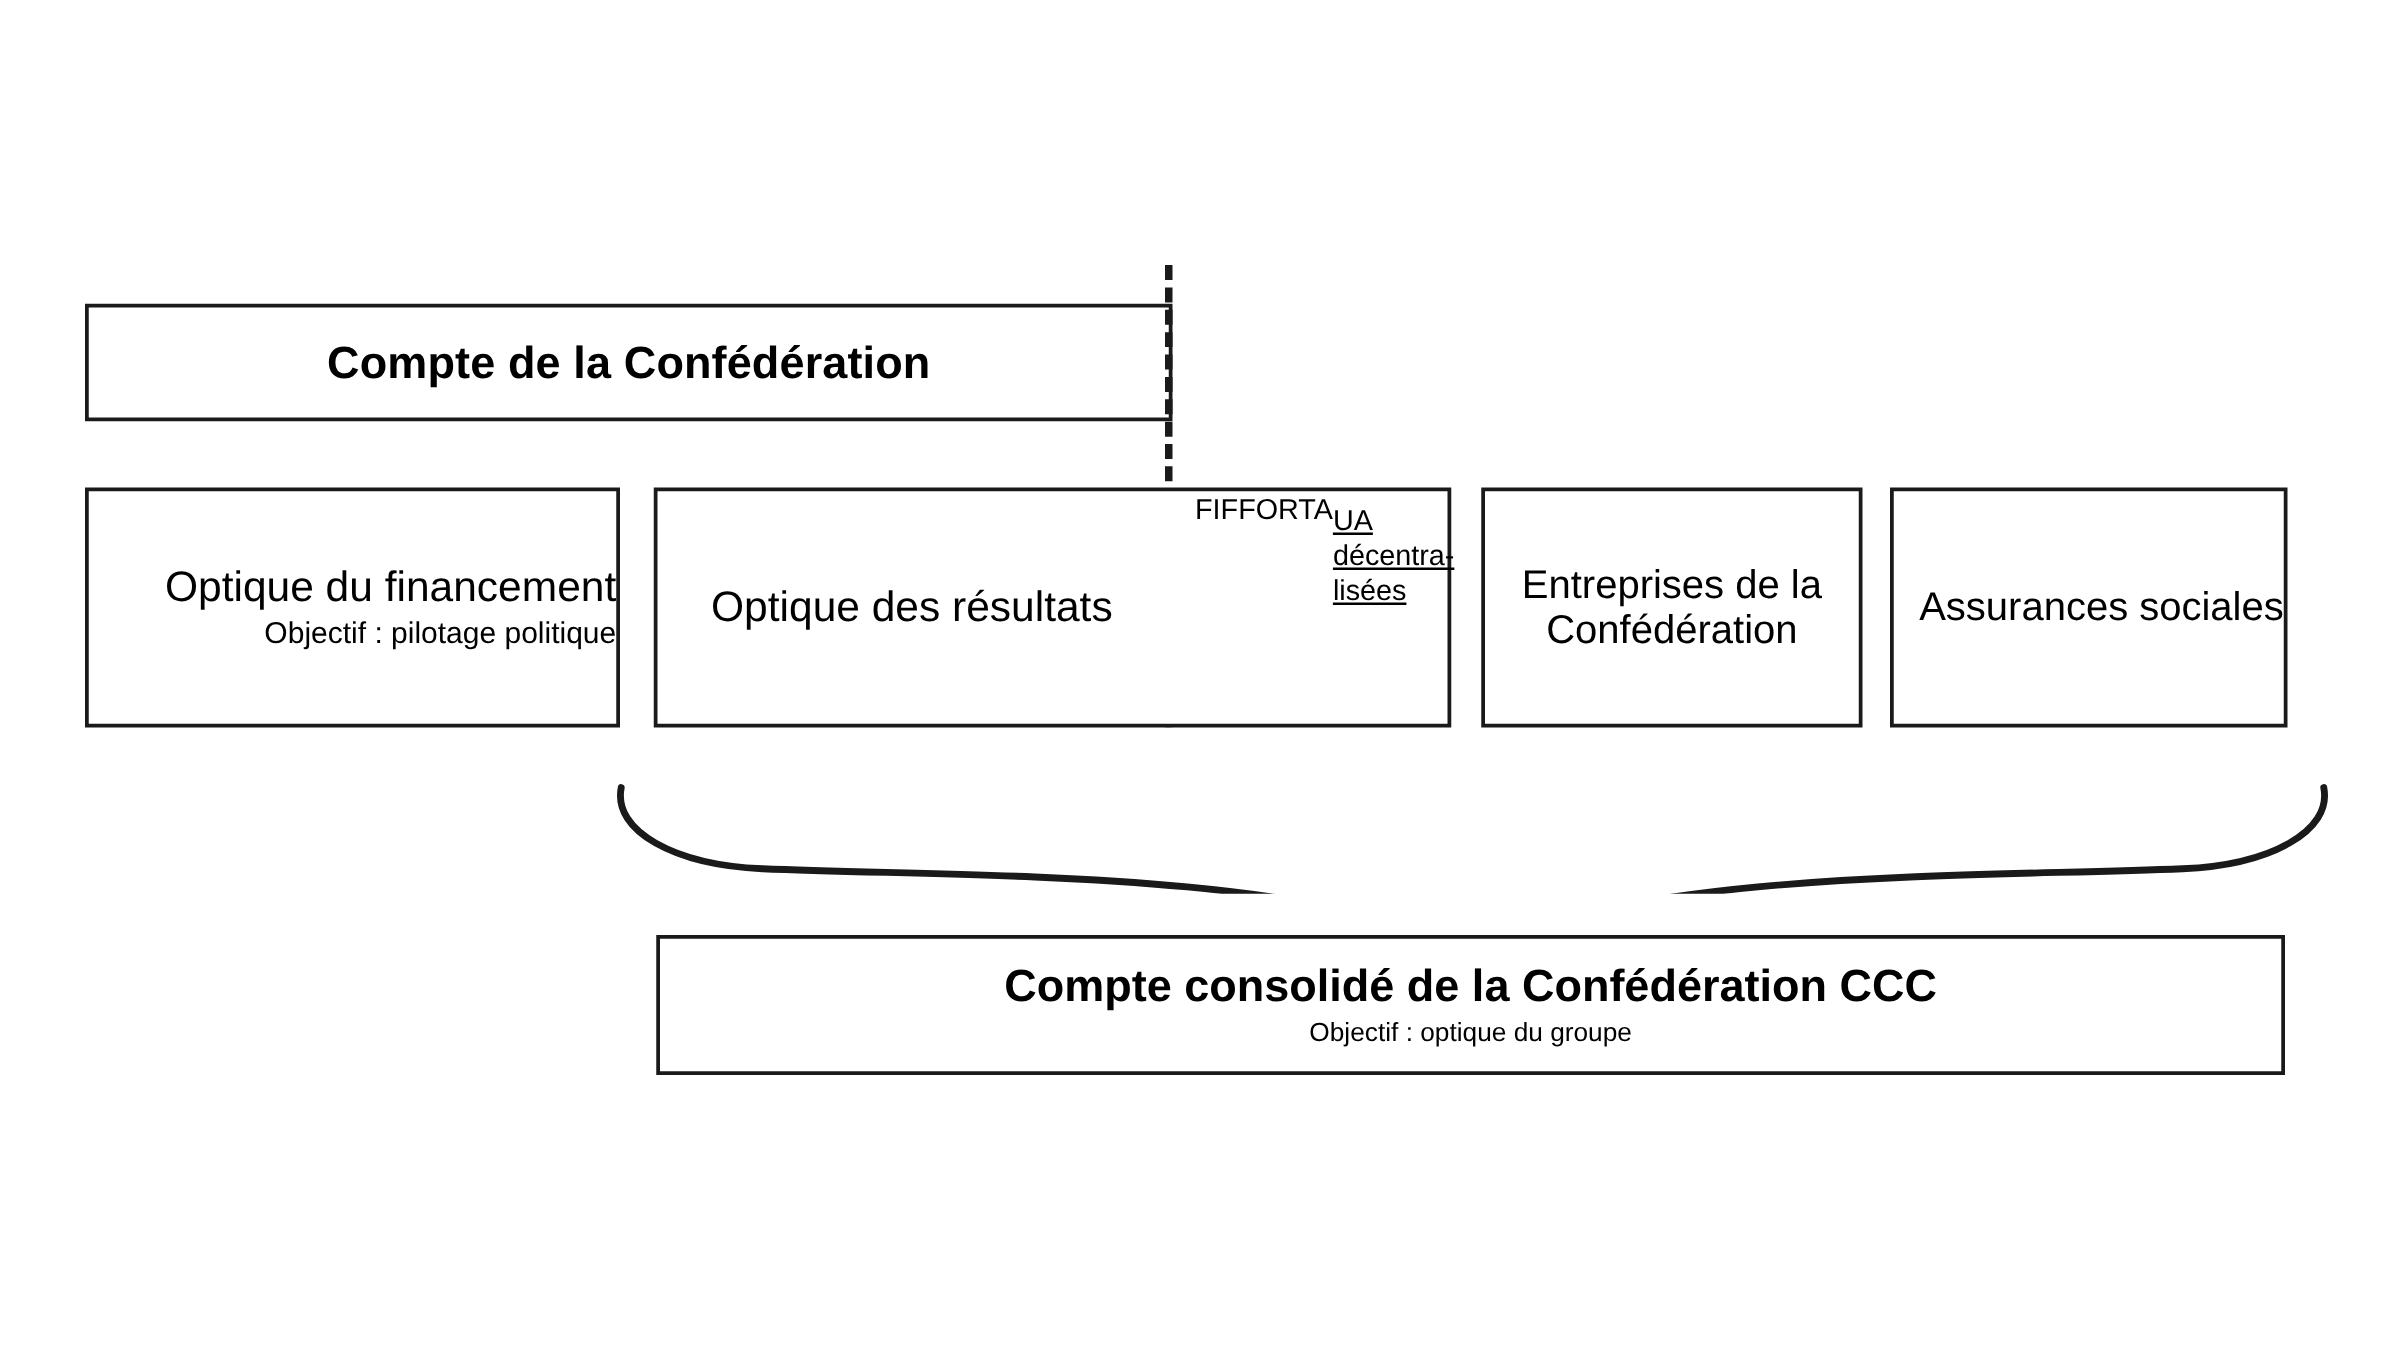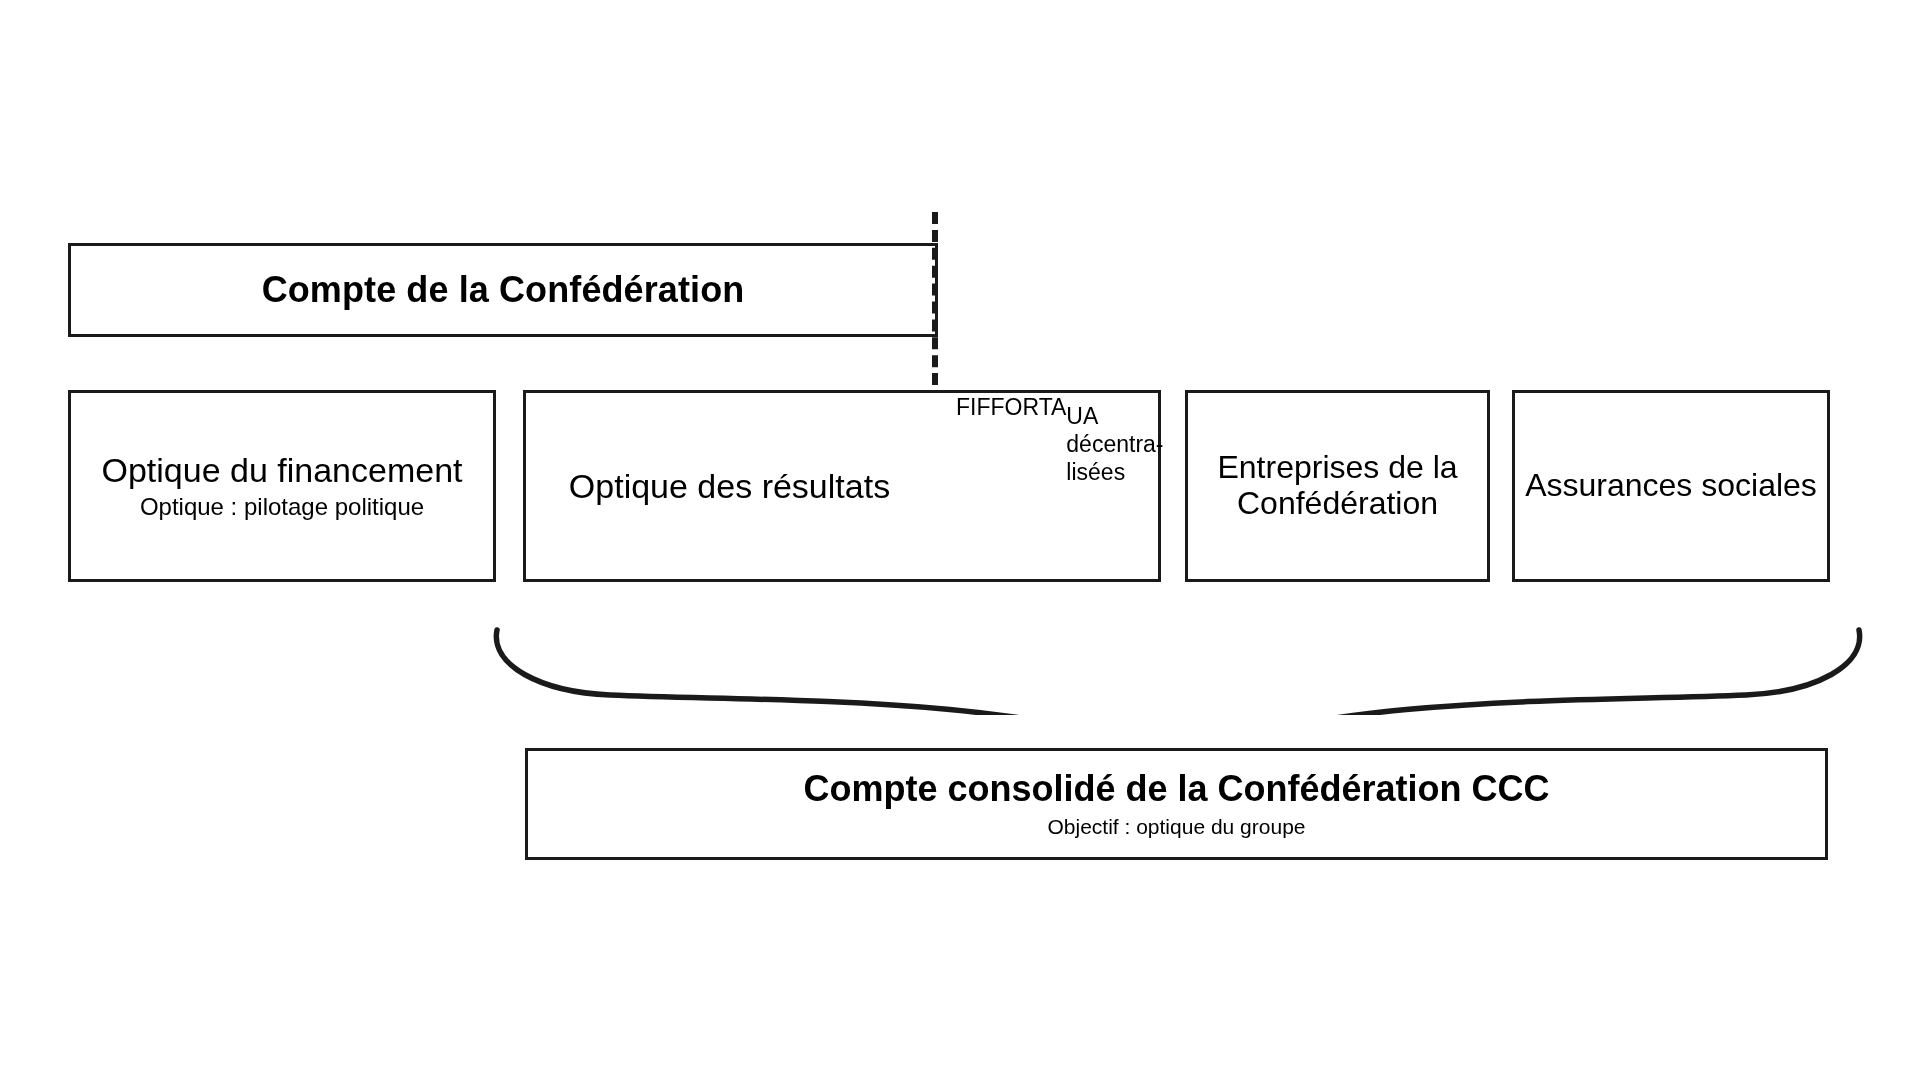--- a/index.html
+++ b/index.html
@@ -51,20 +51,21 @@
   #box-confederation .title {
     font-size: 36px;
     font-weight: bold;
     letter-spacing: 0.1px;
   }
 
   
   .row-box {
     top: 390px;
     height: 192px;
+    align-items: flex-end;
   }
 
   #box-financement {
     left: 68px;
     width: 428px;
   }
   #box-financement .main {
     font-size: 34px;
     font-weight: normal;
     white-space: nowrap;
@@ -103,20 +104,21 @@
     padding-left: 23px;
     text-align: left;
   }
   #box-resultats .right-pane .entry {
     font-size: 23px;
     line-height: 1.22;
     white-space: pre-line;
   }
   #box-resultats .right-pane .entry.spaced {
     margin-top: 9px;
+    text-decoration: underline;
   }
 
   #box-entreprises {
     left: 1185px;
     width: 305px;
   }
   #box-entreprises .main {
     font-size: 32px;
   }
 
@@ -170,21 +172,21 @@
 <div class="canvas">
 
   <div class="box" id="box-confederation">
     <div class="title">Compte de la Confédération</div>
   </div>
 
   <div id="dashed-divider"></div>
 
   <div class="box row-box" id="box-financement">
     <div class="main">Optique du financement</div>
-    <div class="sub">Optique : pilotage politique</div>
+    <div class="sub">Objectif : pilotage politique</div>
   </div>
 
   <div class="box row-box" id="box-resultats">
     <div class="left-pane">
       <div class="main">Optique des résultats</div>
     </div>
     <div class="right-pane">
       <div class="entry">FIF</div>
       <div class="entry">FORTA</div>
       <div class="entry spaced">UA décentra-

